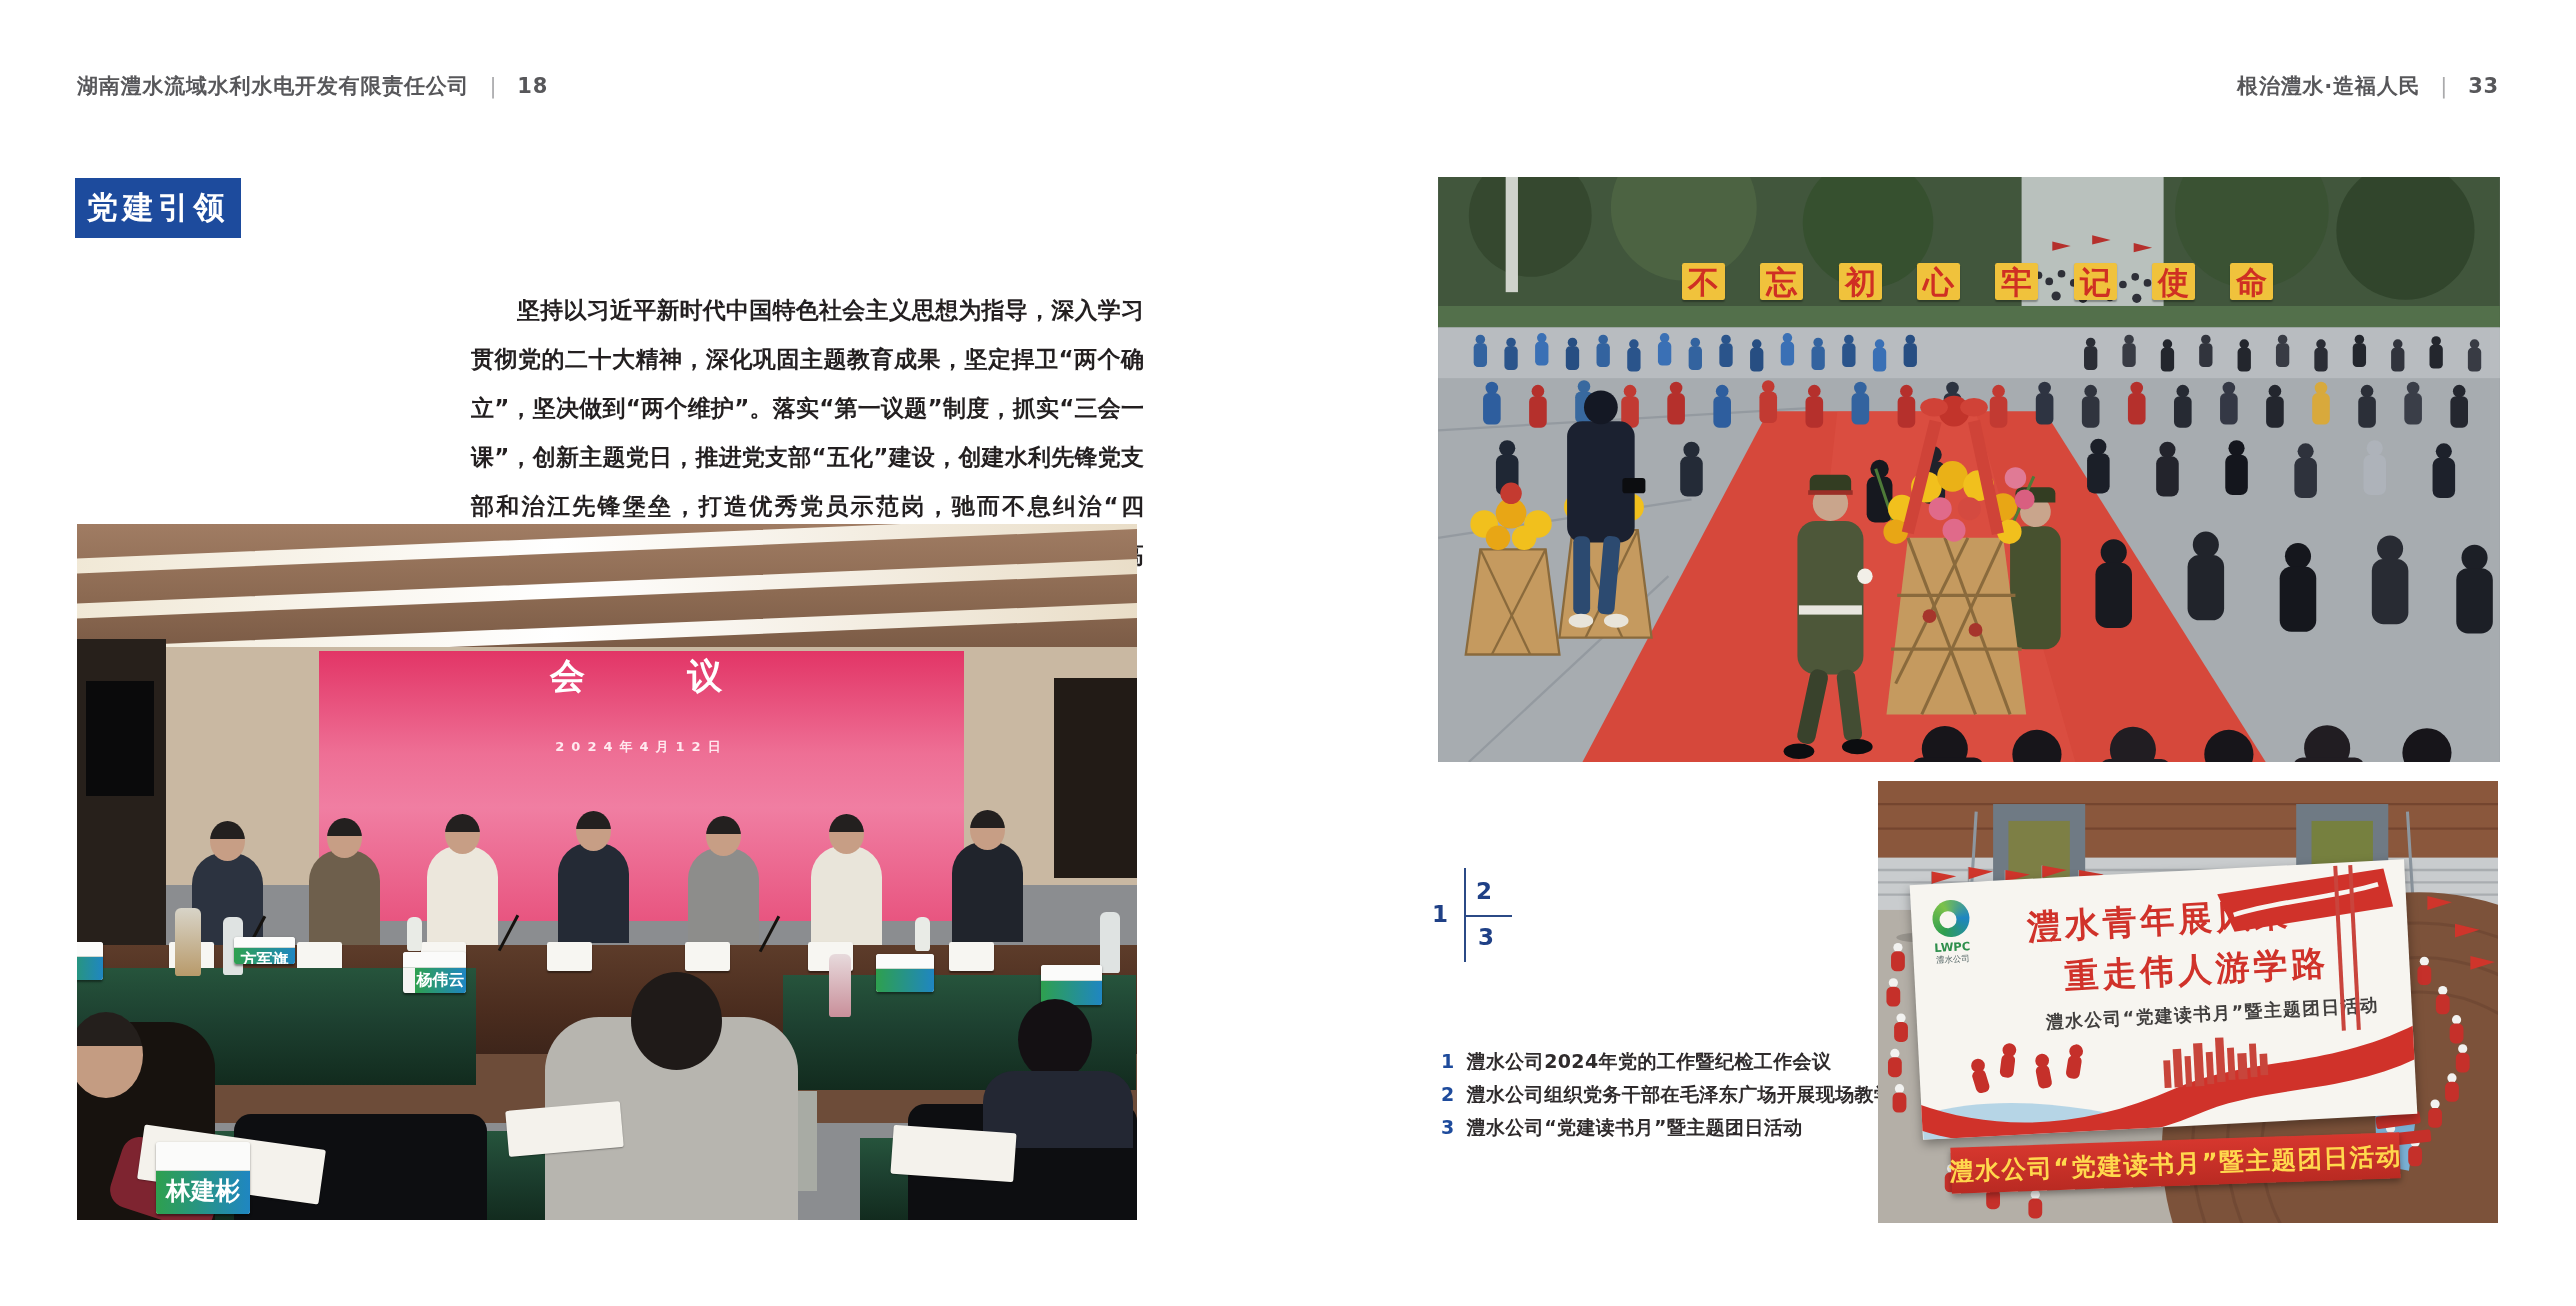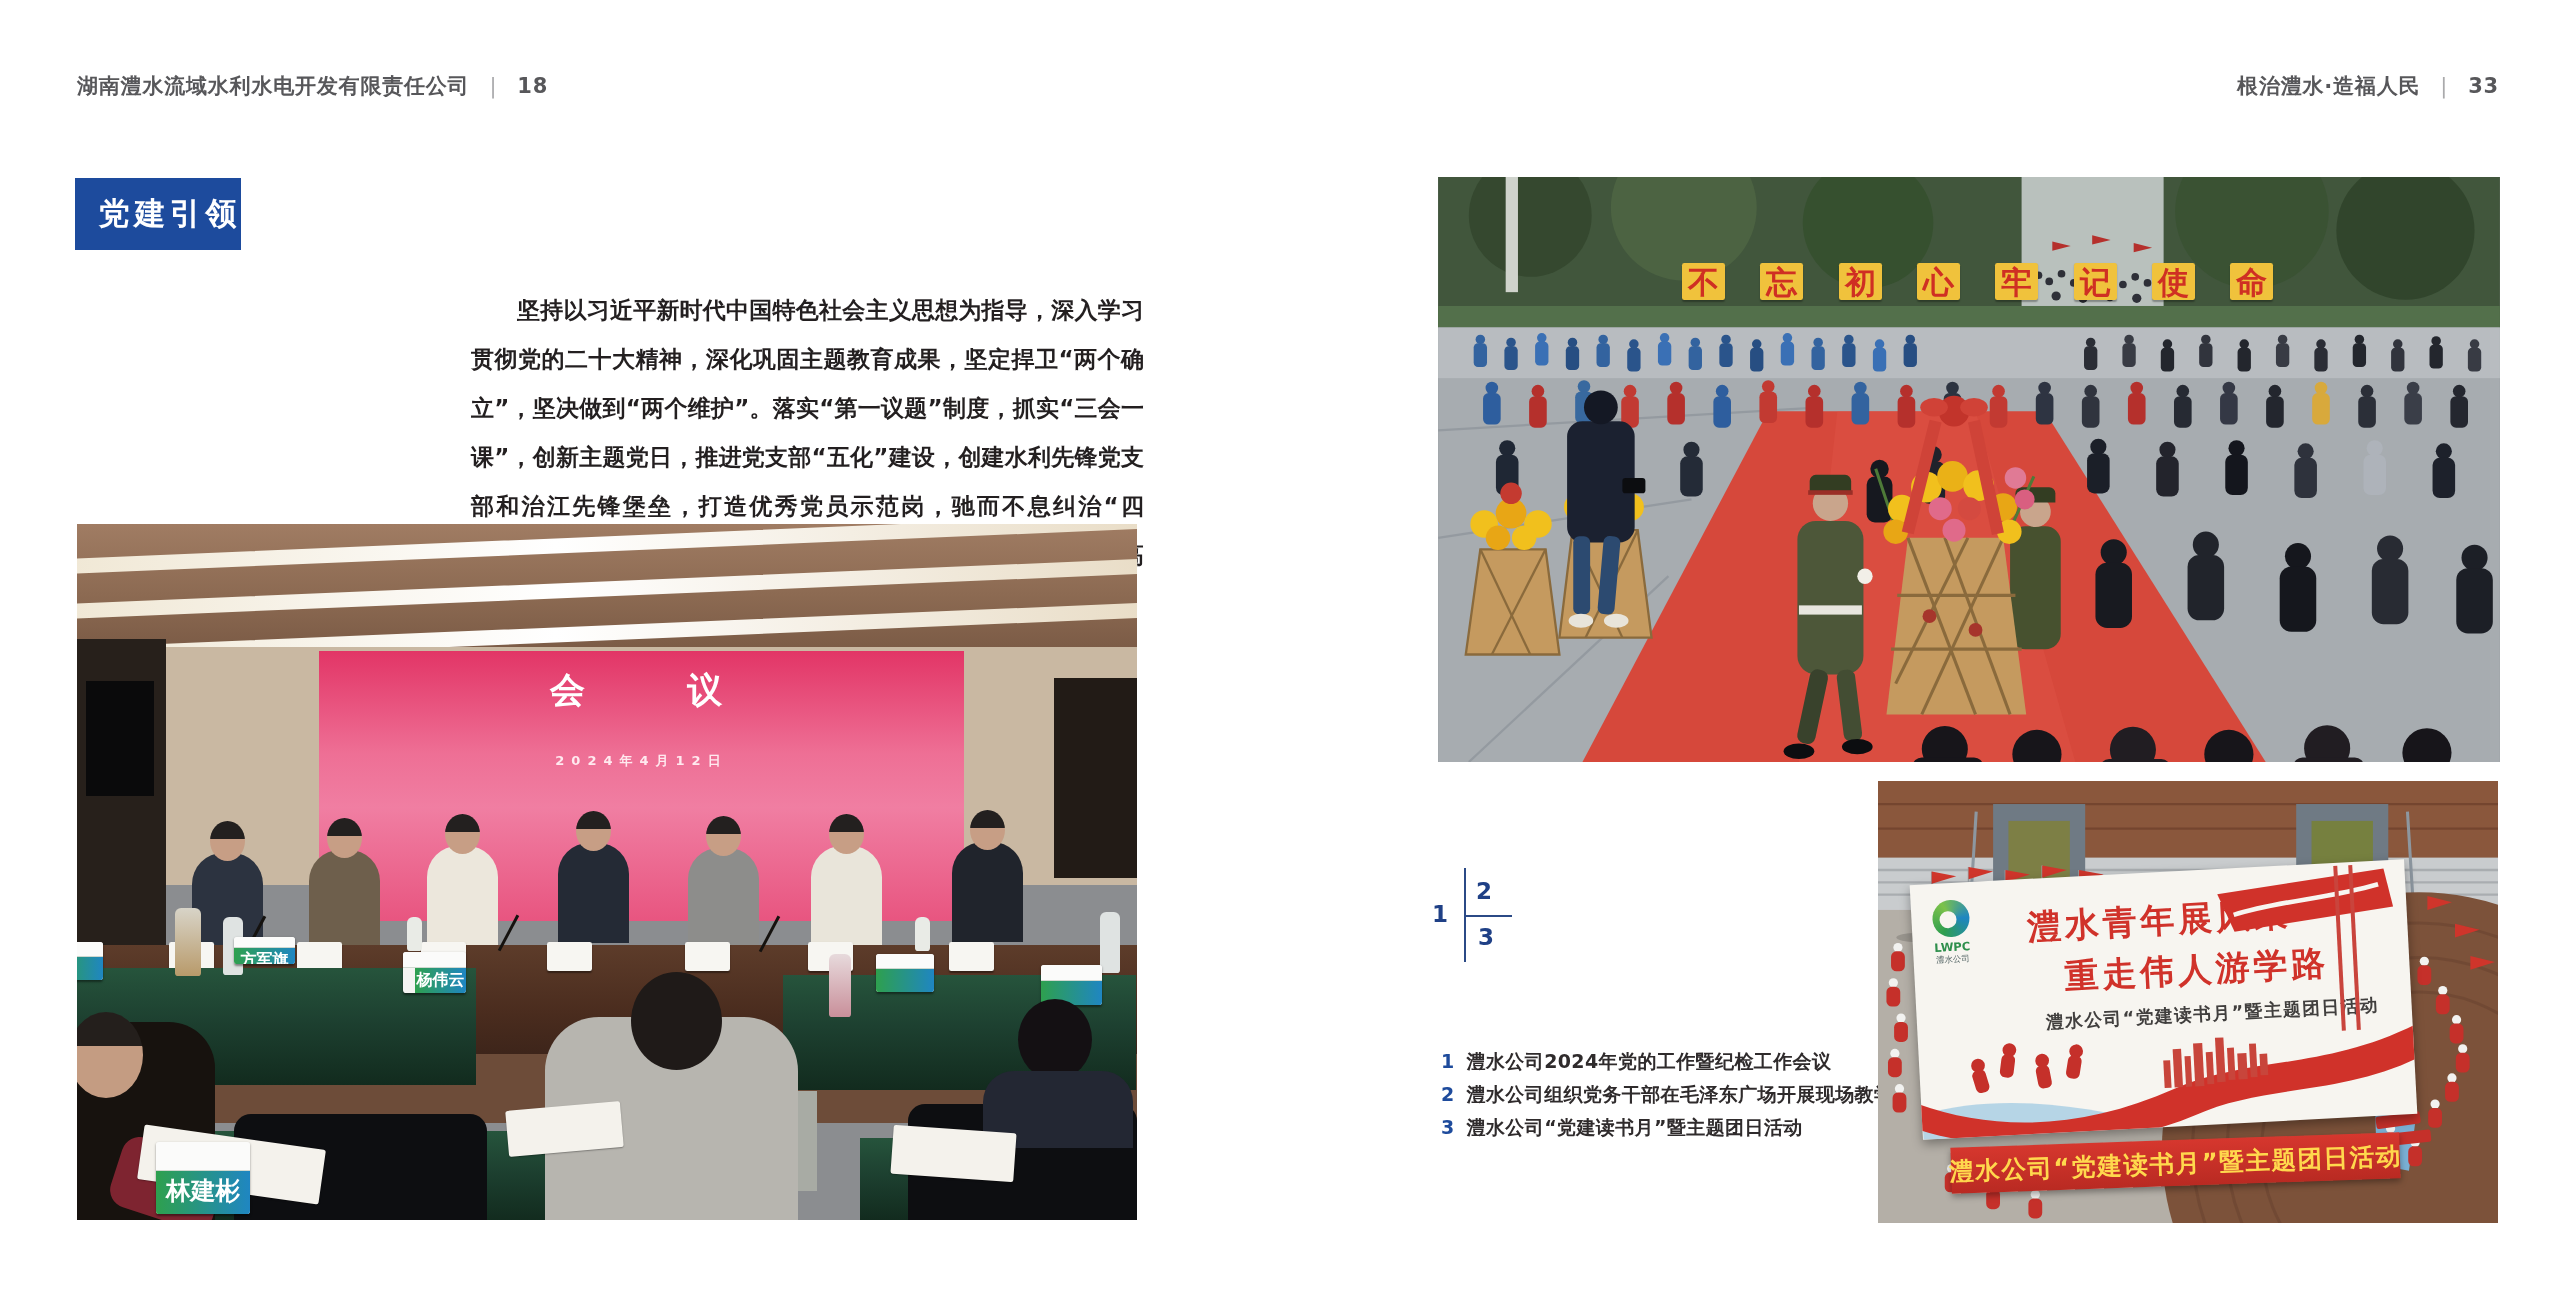--- a/index.html
+++ b/index.html
@@ -6,22 +6,22 @@
   html,body { width:2576px; height:1306px; }
   body { position:relative; background:#ffffff; font-family:"DejaVu Sans", sans-serif; overflow:hidden; }
   .abs { position:absolute; }
   .page { position:absolute; top:0; height:1306px; }
 
   
   .hdr { top:72px; font-size:21px; font-weight:bold; color:#57575a; letter-spacing:0.8px; white-space:nowrap; }
   .hdr .sep { color:#aaaaac; font-weight:400; margin:0 20px; }
 
   
-  .badge { left:75px; top:178px; width:166px; height:72px; background:#1d4b9d;
-           display:flex; align-items:center; justify-content:flex-end; }
+  .badge { left:75px; top:178px; width:166px; height:60px; background:#1d4b9d;
+           display:flex; align-items:center; justify-content:center; }
   .badge span { color:#fff; font-size:31px; font-weight:bold; letter-spacing:4.6px; }
 
   
   .para { left:471px; top:286px; width:673px; font-size:23px; line-height:49px;
           color:#231f20; font-weight:600; text-align:justify; text-indent:2em; }
 
   
   .photo { position:absolute; overflow:hidden; background:#8b8d90; }
 
   
@@ -30,21 +30,21 @@
   .lightbar { position:absolute; left:-46px; width:1167px; height:15.4px;
     background:linear-gradient(90deg,#efe6d2,#ffffff 45%,#e7dac2); transform:rotate(-2.4deg); border-radius:3.1px; }
   .p1-wall { left:0; top:123px; width:1060px; height:238px; background:#c9b8a2; }
   .p1-colL { left:0; top:115px; width:89px; height:346px; background:#27201b; }
   .p1-tv { left:9.2px; top:157px; width:68px; height:115px; background:#0a0a0b; }
   .p1-door { left:977px; top:154px; width:83px; height:200px; background:#221b16; }
   .p1-screen { left:242px; top:127px; width:645px; height:270px;
     background:linear-gradient(180deg,#e23566 0%,#ee6f95 38%,#f07ea2 58%,#e85580 100%);
     display:flex; flex-direction:column; align-items:center; }
   .scr1 { margin-top:51px; color:#fff; font-size:32px; font-weight:bold; letter-spacing:5.4px; white-space:nowrap; }
-  .scr2 { margin-top:16px; color:#fff; font-size:35px; font-weight:bold; letter-spacing:10.7px;text-align:center; }
+  .scr2 { margin-top:2px; color:#fff; font-size:35px; font-weight:bold; letter-spacing:10.7px;text-align:center; }
   .scrd { margin-top:38px; color:#ffe9ef; font-size:13px; letter-spacing:7px; font-weight:bold; }
   .person { position:absolute; width:71px; height:100px; border-radius:31px 31px 0 0; }
   .person .head { position:absolute; left:18.4px; top:-32px; width:35px; height:40px; border-radius:50%;
     background:linear-gradient(180deg,#23201f 44%,#c79e85 44%); }
   .p1-rostrum { left:0; top:421px; width:1060px; height:114px;
     background:linear-gradient(180deg,#5d3c2a 0%,#4a2c1e 60%,#3c241a 100%); }
   .rcard { position:absolute; top:-3.1px; width:45px; height:29px; background:#f7f6f2; border-radius:2.3px;
     box-shadow:0 1.5px 1.5px rgba(0,0,0,.4); }
   .mic { position:absolute; width:3.1px; height:40px; background:#15120f; transform:rotate(28deg); }
   .p1-floor { left:0; top:530px; width:1060px; height:69px; background:#6d4c39; }

